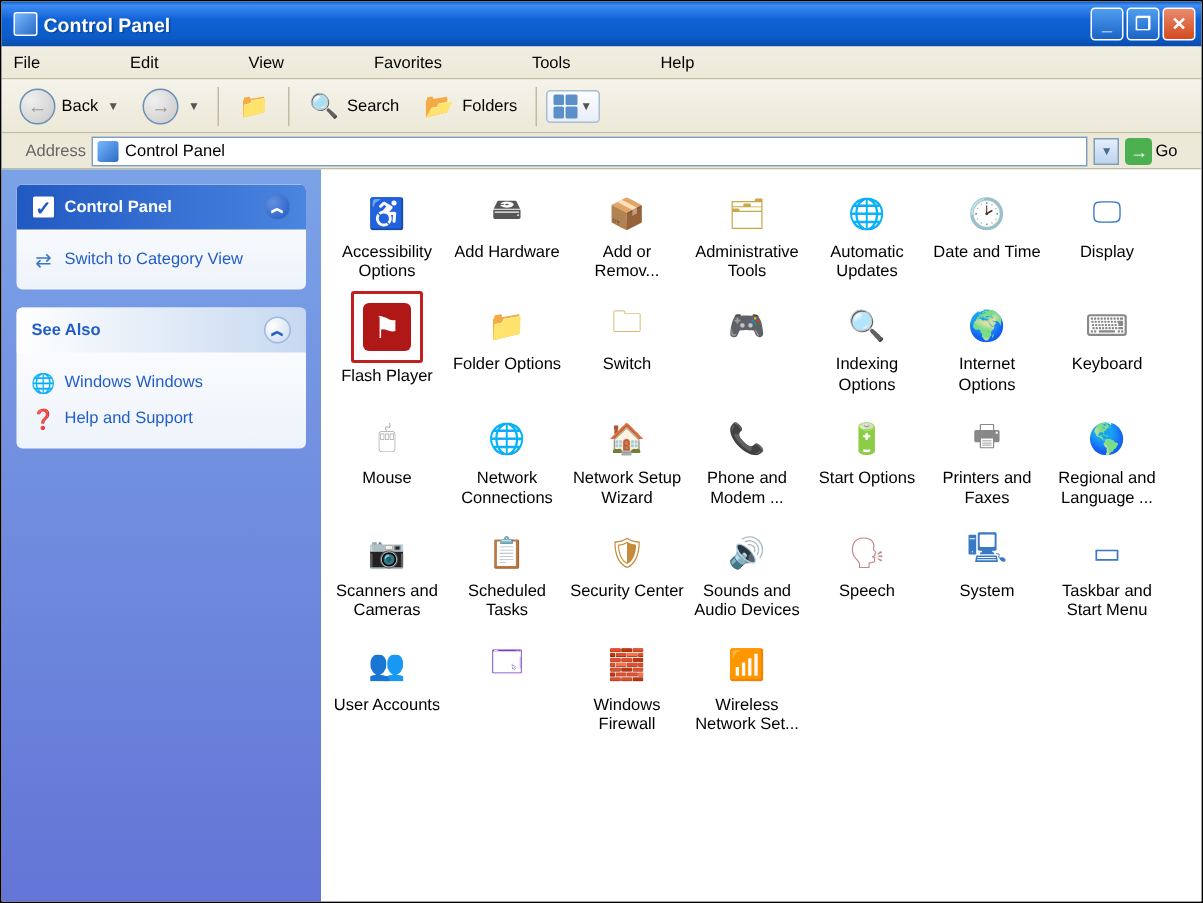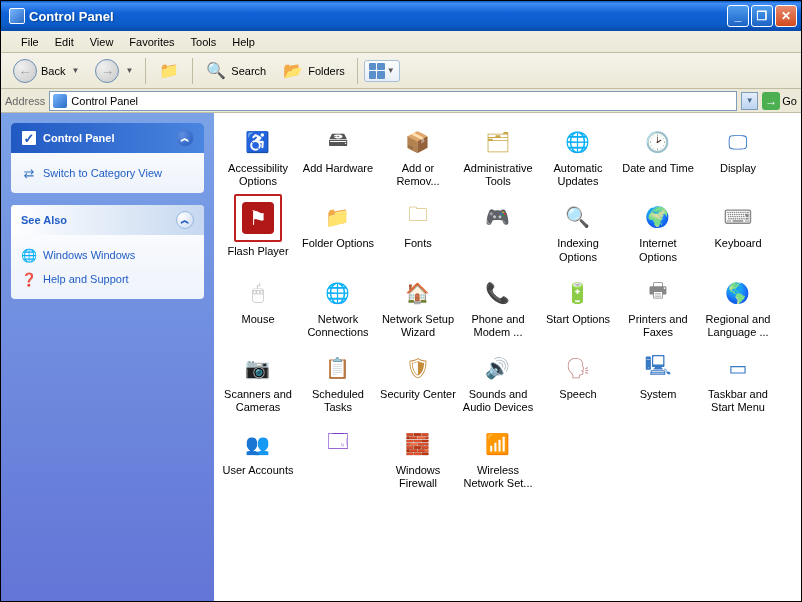--- a/index.html
+++ b/index.html
@@ -8,40 +8,40 @@
 
 .titlebar { height: 30px; background: linear-gradient(to bottom, #0a5bc4 0%, #3f8cf3 8%, #1062d6 40%, #0b5cc8 80%, #0a4aa8 100%); display: flex; align-items: center; padding: 0 4px; color: #fff; }
 .titlebar .ticon { width: 16px; height: 16px; margin: 0 4px; background: linear-gradient(135deg,#7ab8ff,#2a6bc5); border:1px solid #fff; border-radius:2px; }
 .titlebar .title { font-size: 13px; font-weight: bold; flex: 1; text-shadow: 1px 1px 1px rgba(0,0,0,.3); }
 .winbtns { display: flex; gap: 2px; }
 .winbtn { width: 22px; height: 22px; border-radius: 3px; border: 1px solid #fff; display:flex; align-items:center; justify-content:center; font-size:12px; font-weight:bold; color:#fff; }
 .winbtn.min, .winbtn.max { background: linear-gradient(to bottom,#4f9eee,#1b63c7); }
 .winbtn.close { background: linear-gradient(to bottom,#e88b6f,#d34b1f); }
 
 
-.menubar { height: 22px; background: linear-gradient(to bottom,#f1efe2,#ece9d8); border-bottom:1px solid #c0bca4; display:flex; align-items:center; padding: 0 12px; font-size: 11px; }
+.menubar { height: 22px; background: linear-gradient(to bottom,#f1efe2,#ece9d8); border-bottom:1px solid #c0bca4; display:flex; align-items:center; padding: 0 0; font-size: 11px; gap: 44px; }
 .menubar .mitem { padding: 2px 8px; cursor: default; }
 .menubar .xp-logo { margin-left:auto; width:24px; height:18px; display:flex; }
 .xp-logo span { width:6px;height:6px; margin:1px; }
 .xp-logo .r{background:#f25022}.xp-logo .g{background:#7fba00}.xp-logo .b{background:#00a4ef}.xp-logo .y{background:#ffb900}
 
 
 .toolbar { height: 36px; background: linear-gradient(to bottom,#f5f3ea,#ece9d8); border-bottom:1px solid #c0bca4; display:flex; align-items:center; padding: 0 6px; gap:4px; font-size:11px; }
 .tbtn { display:flex; align-items:center; gap:4px; padding:2px 6px; border-radius:3px; }
 .tbtn .circ { width:24px;height:24px;border-radius:50%;background:radial-gradient(circle at 30% 30%,#d8e8f8,#89b4e0);border:1px solid #6b8fb5;display:flex;align-items:center;justify-content:center;color:#3b5b7d;font-size:13px; }
 .tbtn.disabled .circ { background:radial-gradient(circle at 30% 30%,#f0f0f0,#c8c8c8);color:#999; }
 .sep { width:1px; height:26px; background:#c0bca4; margin:0 2px; }
 .ticon2 { width:22px;height:22px;display:flex;align-items:center;justify-content:center;font-size:16px; }
 .drop { font-size:8px; color:#555; margin-left:2px; }
 .viewbtn { border:1px solid #a8bfd8; border-radius:3px; padding:2px 4px; background:linear-gradient(to bottom,#fdfdfd,#e8eef8); display:flex;align-items:center; }
 .viewgrid { width:16px;height:16px;display:grid;grid-template-columns:1fr 1fr;gap:1px; }
 .viewgrid span{background:#5b8fc9;border-radius:1px;}
 
 
-.addressbar { height: 24px; background:#ece9d8; border-bottom:1px solid #c0bca4; display:flex; align-items:center; padding:0 4px; font-size:11px; gap:4px; }
+.addressbar { height: 24px; background:#ece9d8; border-bottom:1px solid #c0bca4; display:flex; align-items:center; padding:0 16px; font-size:11px; gap:4px; }
 .addressbar .lbl { color:#666; }
 .addr-input { flex:1; height:20px; border:1px solid #7f9db9; background:#fff; display:flex; align-items:center; padding:0 3px; gap:4px; }
 .addr-input .aicon { width:14px;height:14px;background:linear-gradient(135deg,#7ab8ff,#2a6bc5);border-radius:2px; }
 .addr-drop { width:17px;height:18px;background:linear-gradient(to bottom,#e4eefc,#bcd3f0);border:1px solid #7f9db9;display:flex;align-items:center;justify-content:center;font-size:8px;color:#4a6b8f; }
 .gobtn { display:flex;align-items:center;gap:2px; }
 .gobtn .gicon{width:18px;height:18px;background:#4caf50;border-radius:3px;color:#fff;display:flex;align-items:center;justify-content:center;font-size:12px;font-weight:bold;}
 
 
 .main { display:flex; height: calc(100% - 112px); }
 .sidebar { width:213px; background:linear-gradient(to bottom,#7ba2e7 0%, #6375d6 100%); padding:10px; }
@@ -228,21 +228,21 @@
         <div class="cpitem">
           <div class="cpicon">
             <div class="ig" style="color:#caa84a;">📁</div>
           </div>
           <div class="lbl">Folder Options</div>
         </div>
         <div class="cpitem">
           <div class="cpicon">
             <div class="ig" style="color:#caa84a;">🗀</div>
           </div>
-          <div class="lbl">Fonts</div>
+          <div class="lbl">Switch</div>
         </div>
         <div class="cpitem">
           <div class="cpicon">
             <div class="ig" style="color:#888;">🎮</div>
           </div>
         </div>
         <div class="cpitem">
           <div class="cpicon">
             <div class="ig" style="color:#4a7ac5;">🔍</div>
           </div>

